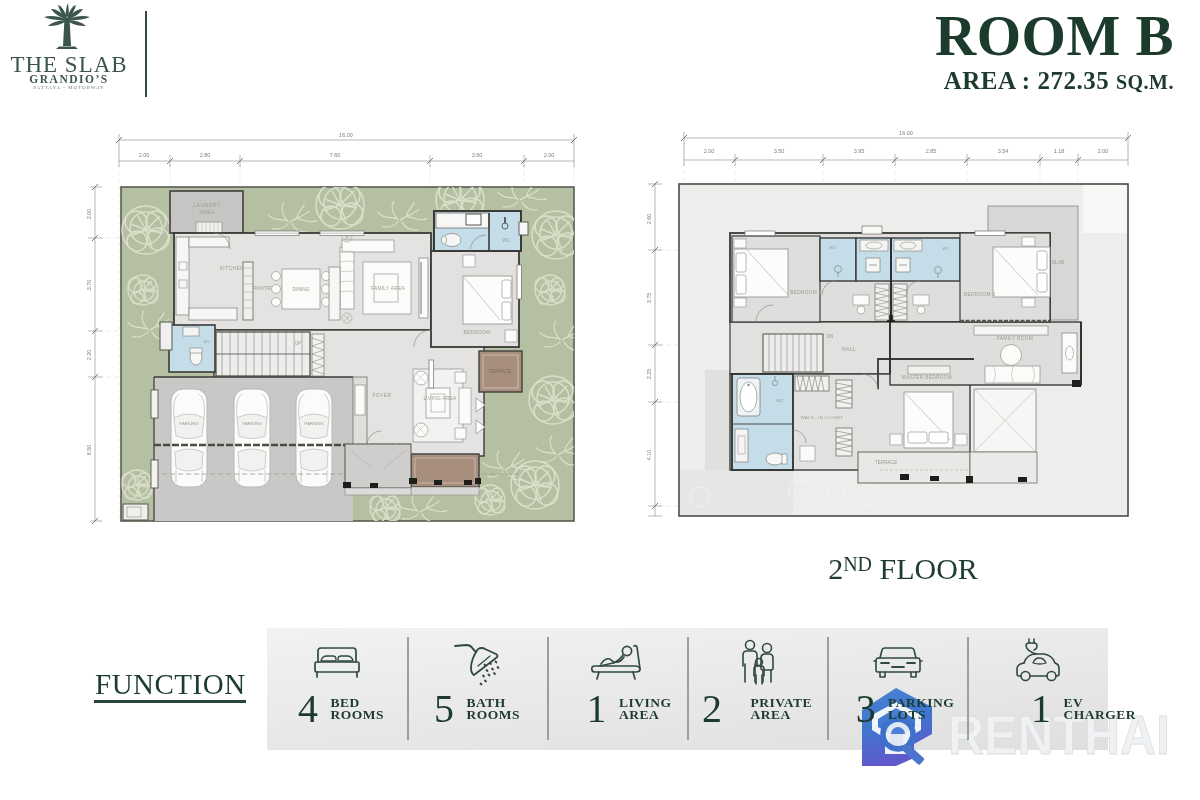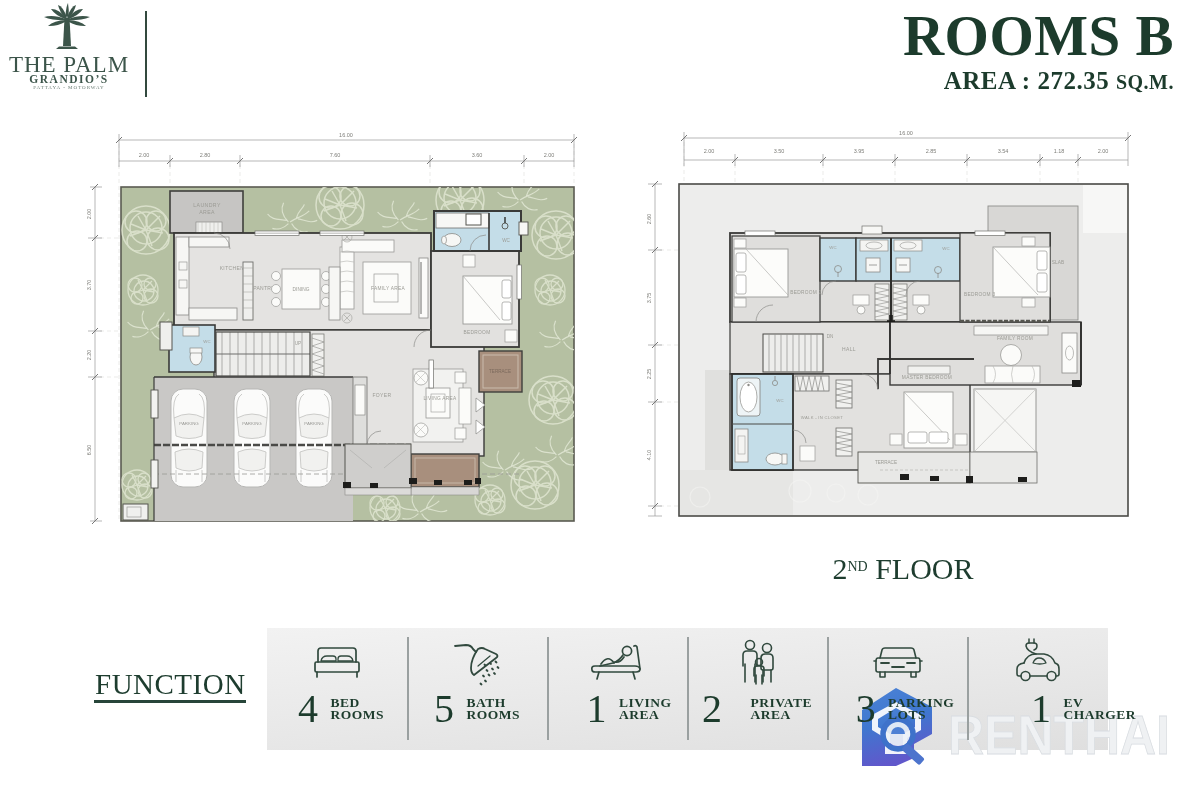--- a/index.html
+++ b/index.html
@@ -24,31 +24,31 @@
         <path d="M1,0.5 Q14,-4.5 23,-1.5 Q15,2 1.5,1.8 Z"></path>
         <path d="M1,1.5 Q13,2 19,7.5 Q10,8 1,3 Z"></path>
         <path d="M0,-1 Q-4,-12 -9,-13.5 Q-7.5,-7 -2,-0.5 Z"></path>
         <path d="M-0.5,-0.5 Q-9,-10 -16,-9.5 Q-12,-3.5 -2,0.5 Z"></path>
         <path d="M-1,0.5 Q-14,-4.5 -23,-1.5 Q-15,2 -1.5,1.8 Z"></path>
         <path d="M-1,1.5 Q-13,2 -19,7.5 Q-10,8 -1,3 Z"></path>
       </g>
     </g>
   </svg>
 
-  <div class="abs" style="left:0;top:52px;width:138px;text-align:center;font-family:'Liberation Serif',serif;font-size:23px;color:#3c554a;letter-spacing:1px;">THE PALM</div>
+  <div class="abs" style="left:0;top:52px;width:138px;text-align:center;font-family:'Liberation Serif',serif;font-size:23px;color:#3c554a;letter-spacing:1px;">THE SLAB</div>
 
   <div class="abs" style="left:0;top:73px;width:138px;text-align:center;font-family:'Liberation Serif',serif;font-size:11.5px;font-weight:bold;color:#3c554a;letter-spacing:1.5px;">GRANDIO’S</div>
 
   <div class="abs" style="left:0;top:85px;width:138px;text-align:center;font-family:'Liberation Serif',serif;font-size:5px;color:#6b7e75;letter-spacing:1px;">PATTAYA - MOTORWAY</div>
 </div>
 
 <div class="abs" style="left:145px;top:11px;width:2px;height:86px;background:#32493e;"></div>
 
 <div class="abs" id="typeb-block" style="right:26px;top:10px;text-align:right;font-family:'Liberation Serif',serif;color:#1c3b2c;">
-  <div style="font-size:57px;font-weight:bold;letter-spacing:0.5px;line-height:52px;">ROOMS B</div>
+  <div style="font-size:57px;font-weight:bold;letter-spacing:0.5px;line-height:52px;">ROOM B</div>
   <div style="font-size:25px;font-weight:bold;letter-spacing:0.5px;line-height:25px;margin-top:6px;text-align:right;">AREA : 272.35 <span style="font-size:20px;">SQ.M.</span></div>
 </div>
 
 <svg class="abs" id="plans" style="left:0;top:0;" width="1200" height="800" viewBox="0 0 1200 800">
 <defs>
   <g id="tree1" fill="none" stroke="#dde3ce" stroke-width="1.3">
     <circle cx="0" cy="0" r="15"></circle>
     <circle cx="-8" cy="-5" r="7"></circle>
     <circle cx="7" cy="-6" r="6"></circle>
     <circle cx="8" cy="6" r="7"></circle>
@@ -548,21 +548,21 @@
     <path d="M756,322 a17,17 0 0 1 17,-17"></path>
     <path d="M836,281 a14,14 0 0 0 -14,14"></path>
     <path d="M920,281 a14,14 0 0 0 -14,14"></path>
     <path d="M862,374 a16,16 0 0 1 16,16"></path>
     <path d="M793,430 a13,13 0 0 1 13,13"></path>
   </g>
 </g>
 </svg>
 
 
-<div class="abs grn" style="left:783px;top:552px;width:240px;text-align:center;font-family:'Liberation Serif',serif;font-size:30px;">2<span style="font-size:14px;vertical-align:8px;">ND</span> FLOOR</div>
+<div class="abs grn" style="left:783px;top:552px;width:240px;text-align:center;font-family:'Liberation Serif',serif;font-size:30px;">2<span style="font-size:20px;vertical-align:8px;">ND</span> FLOOR</div>
 
 <div class="abs grn" style="left:95px;top:668px;font-family:'Liberation Serif',serif;font-size:29px;letter-spacing:0.5px;">FUNCTION</div>
 
 <div class="abs" style="left:94px;top:700px;width:152px;height:2.5px;background:#27453a;"></div>
 
 <div class="abs" id="funcbar" style="left:267px;top:628px;width:841px;height:122px;background:linear-gradient(175deg,#f2f2f2 0%,#e8e8e8 55%,#dfdfdf 100%);">
 
   <svg class="abs" id="watermark" style="left:585px;top:54px;" width="348" height="118" viewBox="0 0 348 118">
     <defs>
       <linearGradient id="wmg" x1="0" y1="0" x2="0.25" y2="1">

